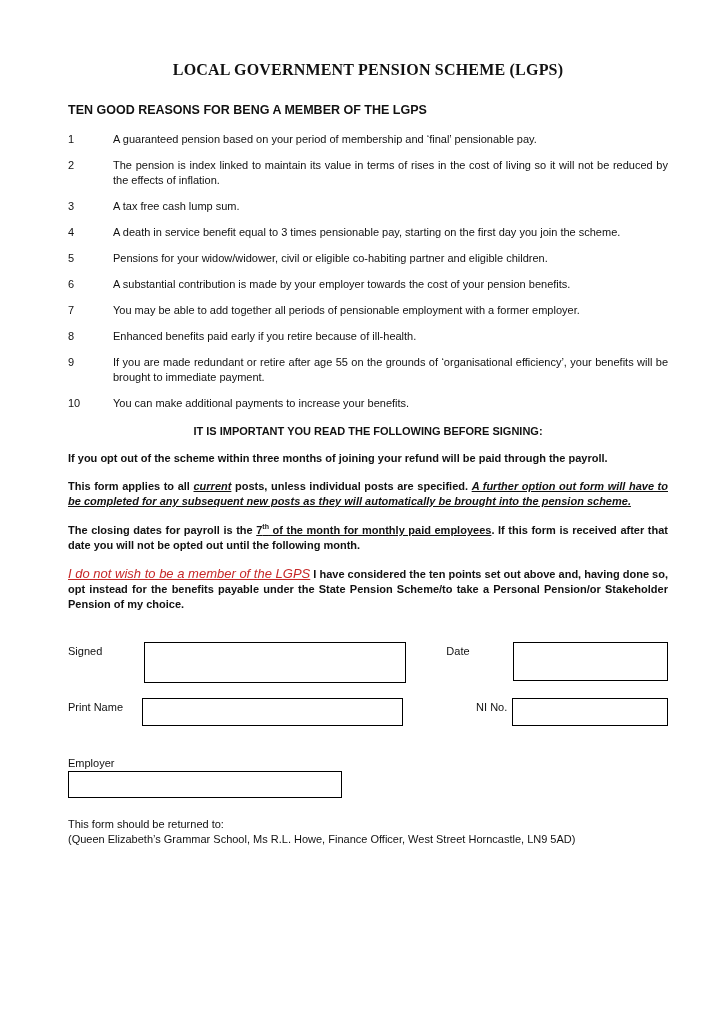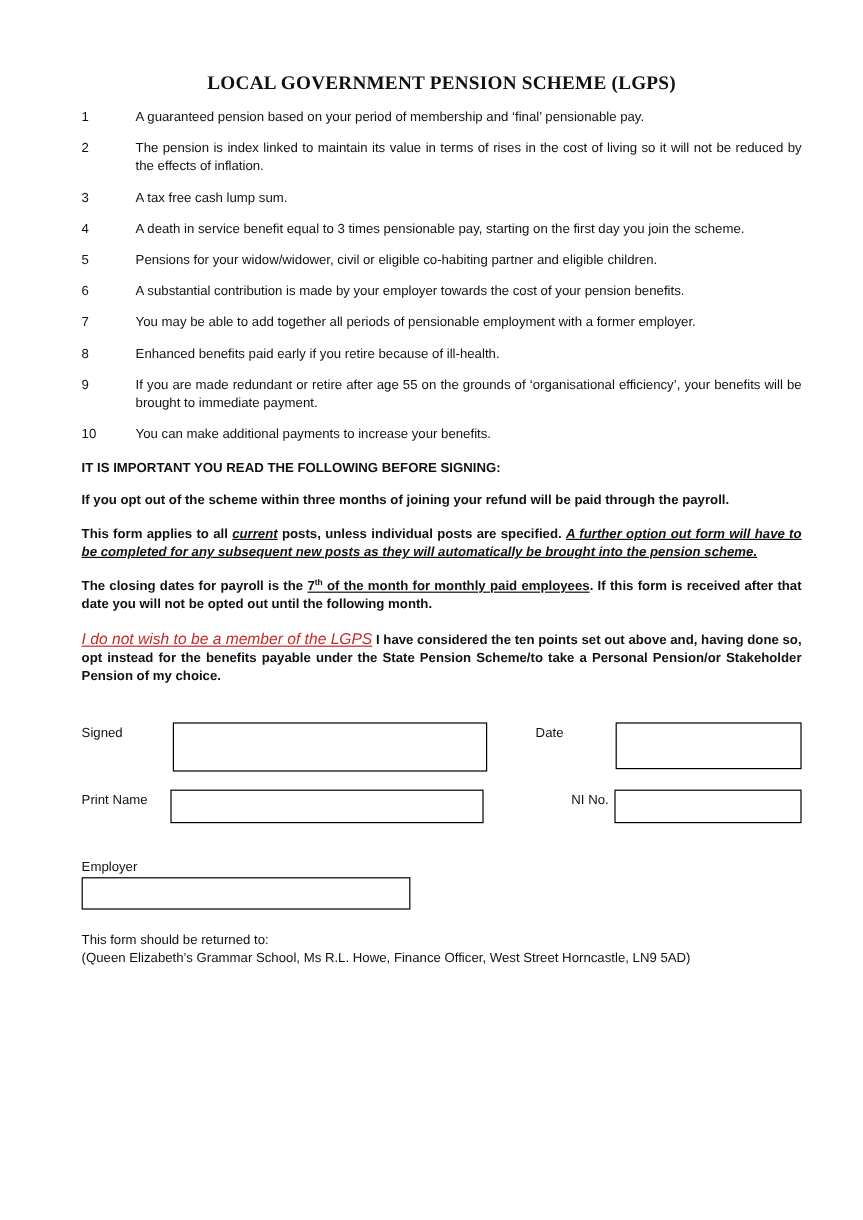--- a/index.html
+++ b/index.html
@@ -28,21 +28,21 @@
     text-underline-offset: 3px;
   }
   h3.reasons-heading { font-size: 12.5px; font-weight: bold; margin-top: 26px; }
 
   .reasons { margin-top: 14px; }
   .li { display: flex; margin-bottom: 11px; }
   .li .num { flex: 0 0 45px; }
   .li .txt { flex: 1 1 auto; text-align: justify; }
 
   p { margin-top: 12px; }
-  .b { font-weight: bold; }
+  .b { font-weight: bold; text-align: center; }
   .j { text-align: justify; }
   .u { text-decoration: underline; }
   .iu { font-style: italic; text-decoration: underline; }
   sup.th { font-size: 7px; vertical-align: super; line-height: 0; }
 
   .decl { margin-top: 13px; }
   .red-decl {
     color: var(--declaration-red, #c62828);
     font-size: 13px; font-weight: normal; font-style: italic;
     text-decoration: underline;
@@ -68,20 +68,21 @@
   .footer { margin-top: 19px; font-weight: normal; }
 </style>
 </head>
 <body>
 
 <div class="page">
 
   <h1 class="scheme-title">LOCAL GOVERNMENT PENSION SCHEME (LGPS)</h1>
 
 
+  <h3 class="reasons-heading">TEN GOOD REASONS FOR BENG A MEMBER OF THE LGPS</h3>
 
   <div class="reasons">
     <div class="li">
       <span class="num">1</span>
       <span class="txt">A guaranteed pension based on your period of membership and ‘final’ pensionable pay.</span>
     </div>
     <div class="li">
       <span class="num">2</span>
       <span class="txt">The pension is index linked to maintain its value in terms of rises in the cost of living so it will not be reduced by the effects of inflation.</span>
     </div>

